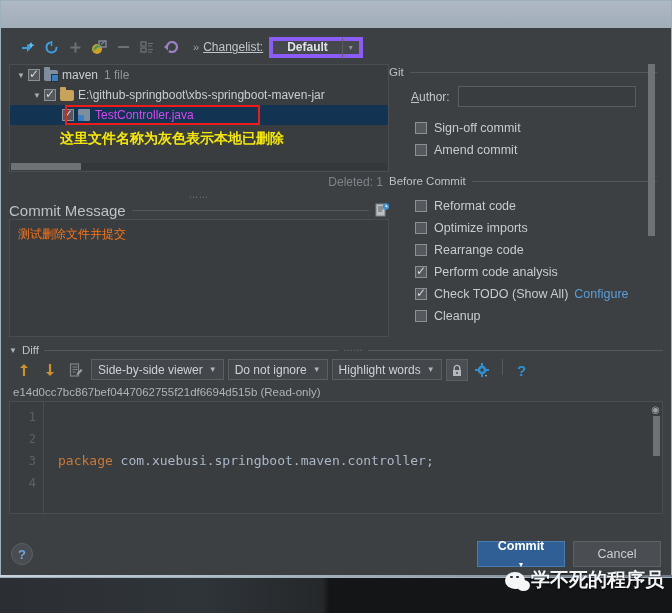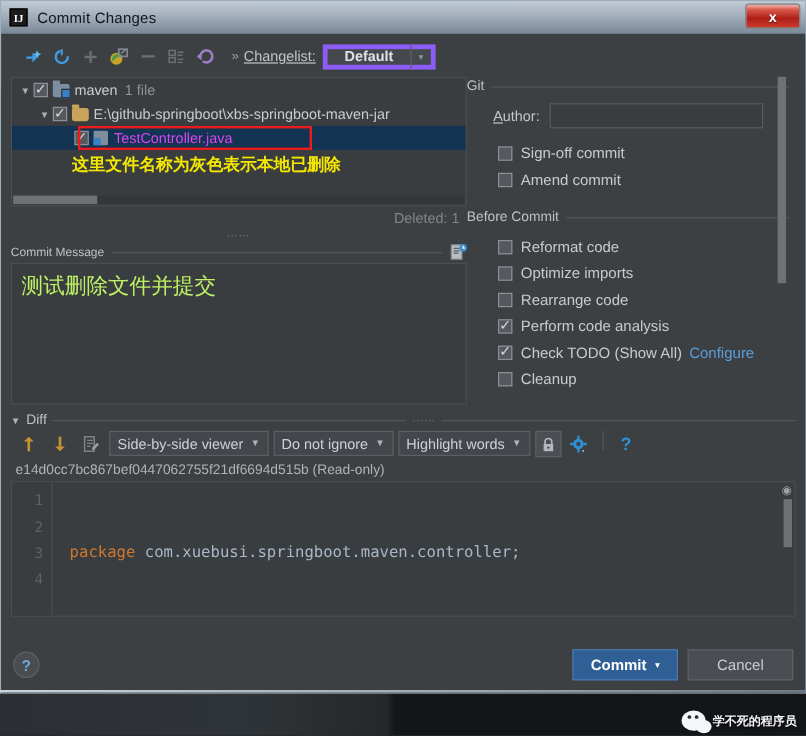--- a/index.html
+++ b/index.html
@@ -166,28 +166,28 @@
     font-size: 12px; color: #7e848a; padding-right: 6px;
   }
   .grip {
     height: 9px; display:flex; align-items:center; justify-content:center;
     color:#6f7479; font-size:9px; letter-spacing:1px;
   }
 
   
   .section-head {
     display: flex; align-items: center; gap: 6px; height: 18px;
-    font-size: 10px; color: #bcc1c6;
+    font-size: 15px; color: #bcc1c6;
   }
   .section-head .rule { flex: 1; height: 1px; background: #53585c; }
   .msg-box {
     height: 118px; background: #3a3d40; border: 1px solid #4a4e52;
     position: relative; padding: 6px 8px;
   }
-  .msg-line1 { color: #bef264; font-size: 18px; font-family: "DejaVu Sans", sans-serif; }
+  .msg-line1 { color: #f97316; font-size: 12px; font-family: "DejaVu Sans", sans-serif; }
   .msg-note {
     color: #f5e800; font-size: 14px; font-weight: bold; margin-top: 28px; margin-left: 34px;
     font-family: "DejaVu Sans", sans-serif;
   }
   .msg-icon {
     width: 14px; height: 14px; position: relative; cursor: pointer;
   }
 
   
   .grp {
@@ -269,35 +269,35 @@
     width: 22px; height: 22px; border-radius: 50%;
     border: 1px solid #5d6165; background: #494d51;
     color: #6fa8dc; font-size: 13px; font-weight: bold;
     display: flex; align-items: center; justify-content: center; cursor: pointer;
   }
   .spacer { flex: 1; }
   .btn-commit {
     height: 26px; min-width: 88px; background: #2f5f94; border: 1px solid #4a7bb0;
     color: #ffffff; font-size: 12.5px; font-weight: bold;
     display: flex; align-items: center; justify-content: center; gap: 7px;
-    padding: 0 12px; cursor: pointer;
+    padding: 0 12px; cursor: pointer; flex-direction: column;
   }
   .btn-commit .car { font-size: 8px; }
   .btn-cancel {
     height: 26px; min-width: 88px; background: #4a4e52; border: 1px solid #5c6165;
     color: #c9ced2; font-size: 12.5px;
     display: flex; align-items: center; justify-content: center;
     margin-left: 8px; cursor: pointer;
   }
 
   
   .watermark {
-    position: absolute; right: 8px; bottom: 4px;
+    position: absolute; right: 8px; bottom: 20px;
     display: flex; align-items: center; gap: 6px;
-    color: #f2f4f6; font-size: 10px; font-weight: bold;
+    color: #f2f4f6; font-size: 19px; font-weight: bold;
     font-family: "DejaVu Sans", sans-serif;
     text-shadow: 0 1px 2px rgba(0,0,0,.8);
   }
   .wechat-icon {
     width: 20px; height: 17px; background: #f4f6f7; border-radius: 50% 50% 45% 50%;
     position: relative;
   }
   .wechat-icon::after {
     content:""; position:absolute; right:-5px; bottom:-2px; width:13px; height:11px;
     background:#f4f6f7; border-radius:50%;
@@ -315,25 +315,20 @@
 </head>
 <body>
 
 <div class="desktop">
   <div class="desktop-blurstrip"></div>
   <div class="desktop-colorblobs"></div>
 </div>
 
 <div class="window">
 
-  <div class="titlebar">
-    <div class="ij-logo">IJ</div>
-    <div class="title-text">Commit Changes</div>
-    <div class="close-btn">x</div>
-  </div>
 
   <div class="dialog-body">
 
     <div class="toolbar">
       <div class="tb-icon">
         <svg width="15" height="13" viewBox="0 0 15 13">
             <path d="M2 7h8" stroke="#3f9ee0" stroke-width="2" fill="none"></path>
             <path d="M7 3l4 4-4 4z" fill="#3f9ee0"></path>
             <path d="M11 1l1.2 2.3L14.5 4l-2.3 1.2L11 7.5 9.8 5.2 7.5 4l2.3-.7z" fill="#5fc0f0"></path>
           </svg>

